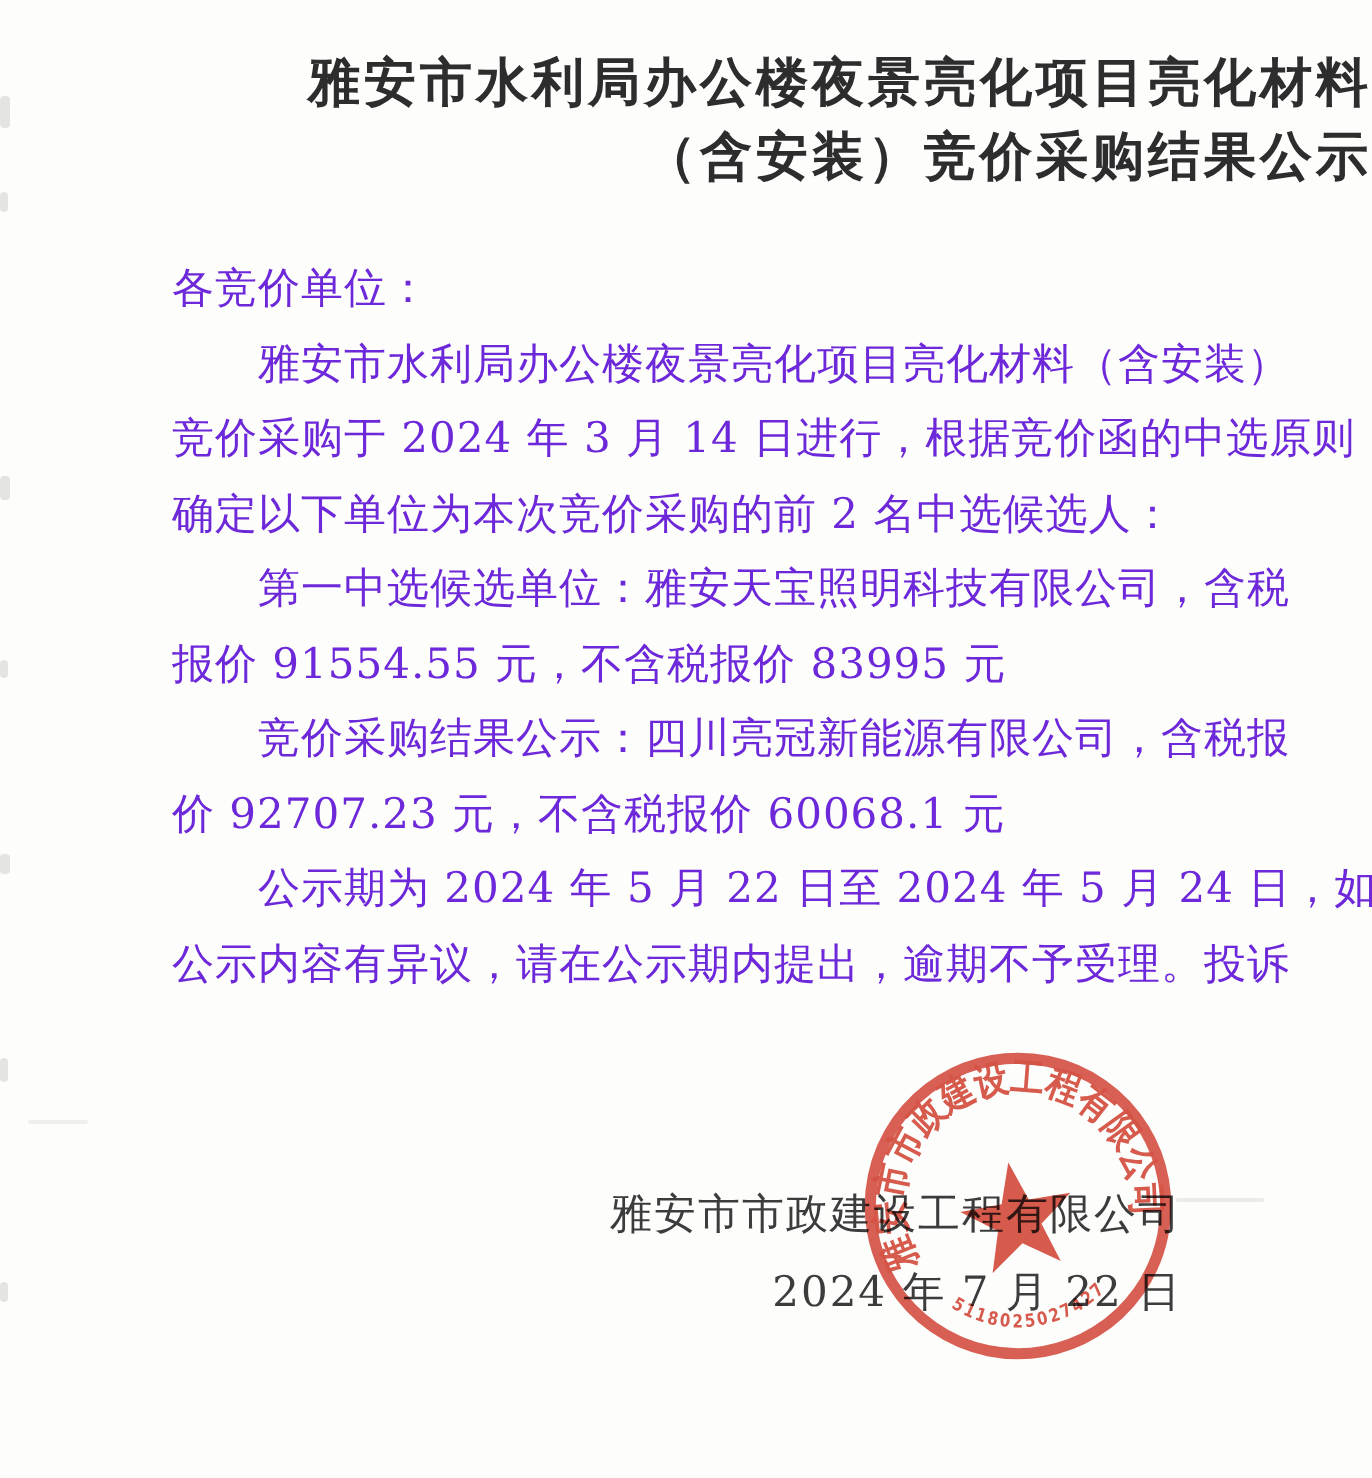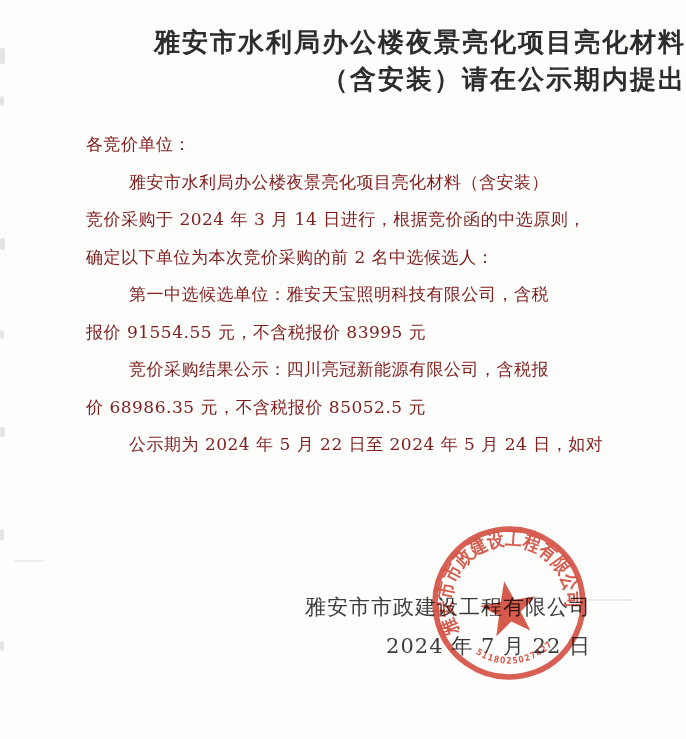--- a/index.html
+++ b/index.html
@@ -27,25 +27,25 @@
     line-height: 37px;
     letter-spacing: 2px;
     color: #2d2d2d;
   }
 
   .body-text {
     position: absolute;
     top: 126px;
     left: 86px;
     width: 525px;
-    font-size: 17px;
+    font-size: 21px;
     line-height: 37.5px;
     letter-spacing: 0.5px;
     white-space: nowrap;
-    color: #7f1d1d;
+    color: #6d28d9;
   }
   .body-text .line { height: 37.5px; }
   .body-text .indent { padding-left: 43px; }
 
   .signature {
     position: absolute;
     top: 588px;
     right: 95px;
     text-align: right;
     font-size: 21px;
@@ -90,33 +90,34 @@
   .a8 { left: 0; top: 641px; width: 4px; height: 10px; }
   .a9 { left: 14px; top: 560px; width: 30px; height: 2px; opacity: 0.12; }
 </style>
 </head>
 <body>
 
 <div class="page">
 
   <h1 class="title">
     <div>雅安市水利局办公楼夜景亮化项目亮化材料</div>
-    <div>（含安装）请在公示期内提出</div>
+    <div>（含安装）竞价采购结果公示</div>
   </h1>
 
   <div class="body-text">
     <div class="line">各竞价单位：</div>
     <div class="line indent">雅安市水利局办公楼夜景亮化项目亮化材料（含安装）</div>
     <div class="line">竞价采购于 2024 年 3 月 14 日进行，根据竞价函的中选原则，</div>
     <div class="line">确定以下单位为本次竞价采购的前 2 名中选候选人：</div>
     <div class="line indent">第一中选候选单位：雅安天宝照明科技有限公司，含税</div>
     <div class="line">报价 91554.55 元，不含税报价 83995 元</div>
     <div class="line indent">竞价采购结果公示：四川亮冠新能源有限公司，含税报</div>
-    <div class="line">价 68986.35 元，不含税报价 85052.5 元</div>
+    <div class="line">价 92707.23 元，不含税报价 60068.1 元</div>
     <div class="line indent">公示期为 2024 年 5 月 22 日至 2024 年 5 月 24 日，如对</div>
+    <div class="line">公示内容有异议，请在公示期内提出，逾期不予受理。投诉</div>
   </div>
 
   <div class="signature">
     <div>雅安市市政建设工程有限公司</div>
     <div>2024 年 7 月 22 日</div>
   </div>
 
   <svg class="seal" width="172" height="172" viewBox="0 0 170 170" aria-hidden="true">
     <g transform="rotate(-10 85 85)" fill="#d03a2a">
       <circle cx="85" cy="85" r="73" fill="none" stroke="#d03a2a" stroke-width="5.5" opacity="0.92"></circle>

